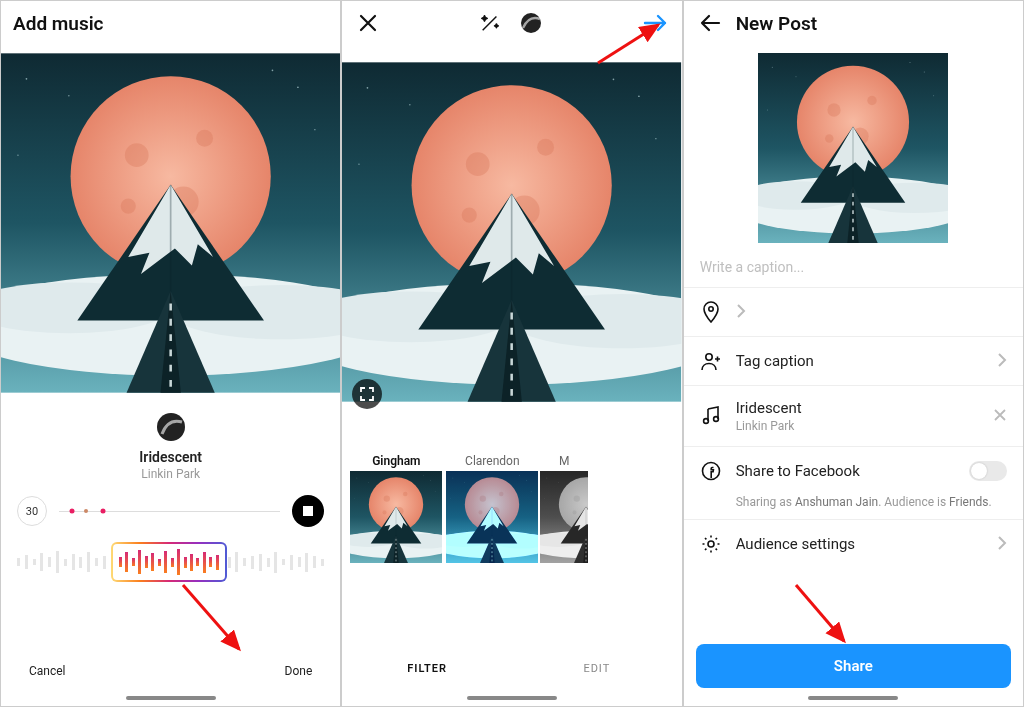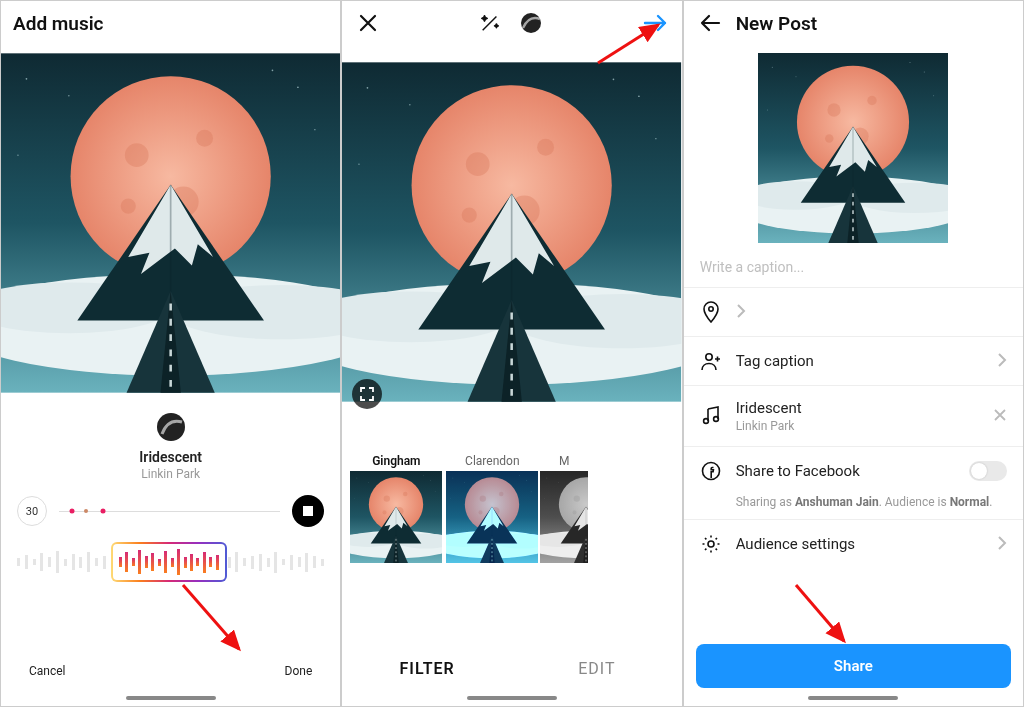--- a/index.html
+++ b/index.html
@@ -38,37 +38,37 @@
   .arrow { position:absolute; pointer-events:none; }
 
   
   .crop-badge { position:absolute; left:10px; bottom:10px; width:30px; height:30px; border-radius:50%; background:rgba(0,0,0,.7); display:flex; align-items:center; justify-content:center;}
   .filters { display:flex; overflow:hidden; padding:6px 0 0 6px; gap:0;}
   .filter { width:96px; flex:0 0 96px; text-align:center; }
   .filter .lbl { font-size:12px; color:#666; height:20px; line-height:20px;}
   .filter.sel .lbl { color:#111; font-weight:600;}
   .filter .thumb { width:92px; height:92px; margin:0 auto;}
   .tabs2 { position:absolute; bottom:18px; left:0; right:0; display:flex; height:40px;}
-  .tab2 { flex:1; display:flex; align-items:center; justify-content:center; font-size:16px; letter-spacing:1px; color:#888;}
+  .tab2 { flex:1; display:flex; align-items:center; justify-content:center; font-size:11px; letter-spacing:1px; color:#888;}
   .tab2.active { color:#111; font-weight:600;}
   .hero2-wrap { height:374px; width:100%; position:relative; overflow:hidden;}
 
   
   .p3-thumb { width:190px; height:190px; margin:8px auto 4px; }
   .caption { padding:12px 16px; font-size:14px; color:#bfbfbf; }
   .divider { height:1px; background:#eee; }
   .row { display:flex; align-items:center; padding:13px 16px; gap:14px;}
   .row .label { font-size:15px; color:#222; flex:1;}
   .chev { color:#bbb; }
   .row-sub { font-size:12px; color:#999; margin-top:2px;}
   .row-icon { width:22px; height:22px; display:flex; align-items:center; justify-content:center; color:#222;}
   .toggle { width:38px; height:20px; border-radius:10px; background:#e9e9e9; position:relative;}
   .toggle::after { content:""; position:absolute; width:16px; height:16px; background:#fff; border-radius:50%; top:2px; left:2px; box-shadow:0 0 2px rgba(0,0,0,.2);}
   .share-note{ font-size:12px; color:#999; padding:0 16px 10px 52px;}
-  .share-note b { color:#777; font-weight:700;}
+  .share-note b { color:#777; font-weight:400;}
   .share-btn { position:absolute; left:12px; right:12px; bottom:18px; height:44px; background:#1a94ff; border-radius:8px; color:#fff; display:flex; align-items:center; justify-content:center; font-size:15px; font-weight:600; cursor:pointer;}
   .x-close { color:#999;}
 </style>
 </head>
 <body>
 
 <svg width="0" height="0" style="position:absolute">
   <defs>
     <linearGradient id="skyGrad" x1="0" y1="0" x2="0" y2="1">
       <stop offset="0" stop-color="#0f2a33"></stop>
@@ -383,21 +383,21 @@
       <div class="row-icon">
         <svg width="20" height="20" viewBox="0 0 20 20">
             <circle cx="10" cy="10" r="8.5" fill="none" stroke="#111" stroke-width="1.6"></circle>
             <path d="M12.5 6.5 h-1.4 c-.7 0-.9.3-.9 1 v1.3 H12.4 l-.3 2 H10.2 V17" stroke="#111" stroke-width="1.6" fill="none"></path>
           </svg>
       </div>
       <div class="label">Share to Facebook</div>
       <div class="toggle"></div>
     </div>
     <div class="share-note">
-      <span>Sharing as </span><b>Anshuman Jain</b><span>. Audience is </span><b>Normal</b><span>.</span>
+      <span>Sharing as </span><b>Anshuman Jain</b><span>. Audience is </span><b>Friends</b><span>.</span>
     </div>
     <div class="divider"></div>
 
     <div class="row">
       <div class="row-icon">
         <svg width="20" height="20" viewBox="0 0 20 20">
             <circle cx="10" cy="10" r="3" fill="none" stroke="#111" stroke-width="1.6"></circle>
             <path d="M10 1.5 v2 M10 16.5 v2 M1.5 10 h2 M16.5 10 h2 M4 4 l1.4 1.4 M14.6 14.6 L16 16 M16 4 l-1.4 1.4 M5.4 14.6 L4 16" stroke="#111" stroke-width="1.6"></path>
           </svg>
       </div>

